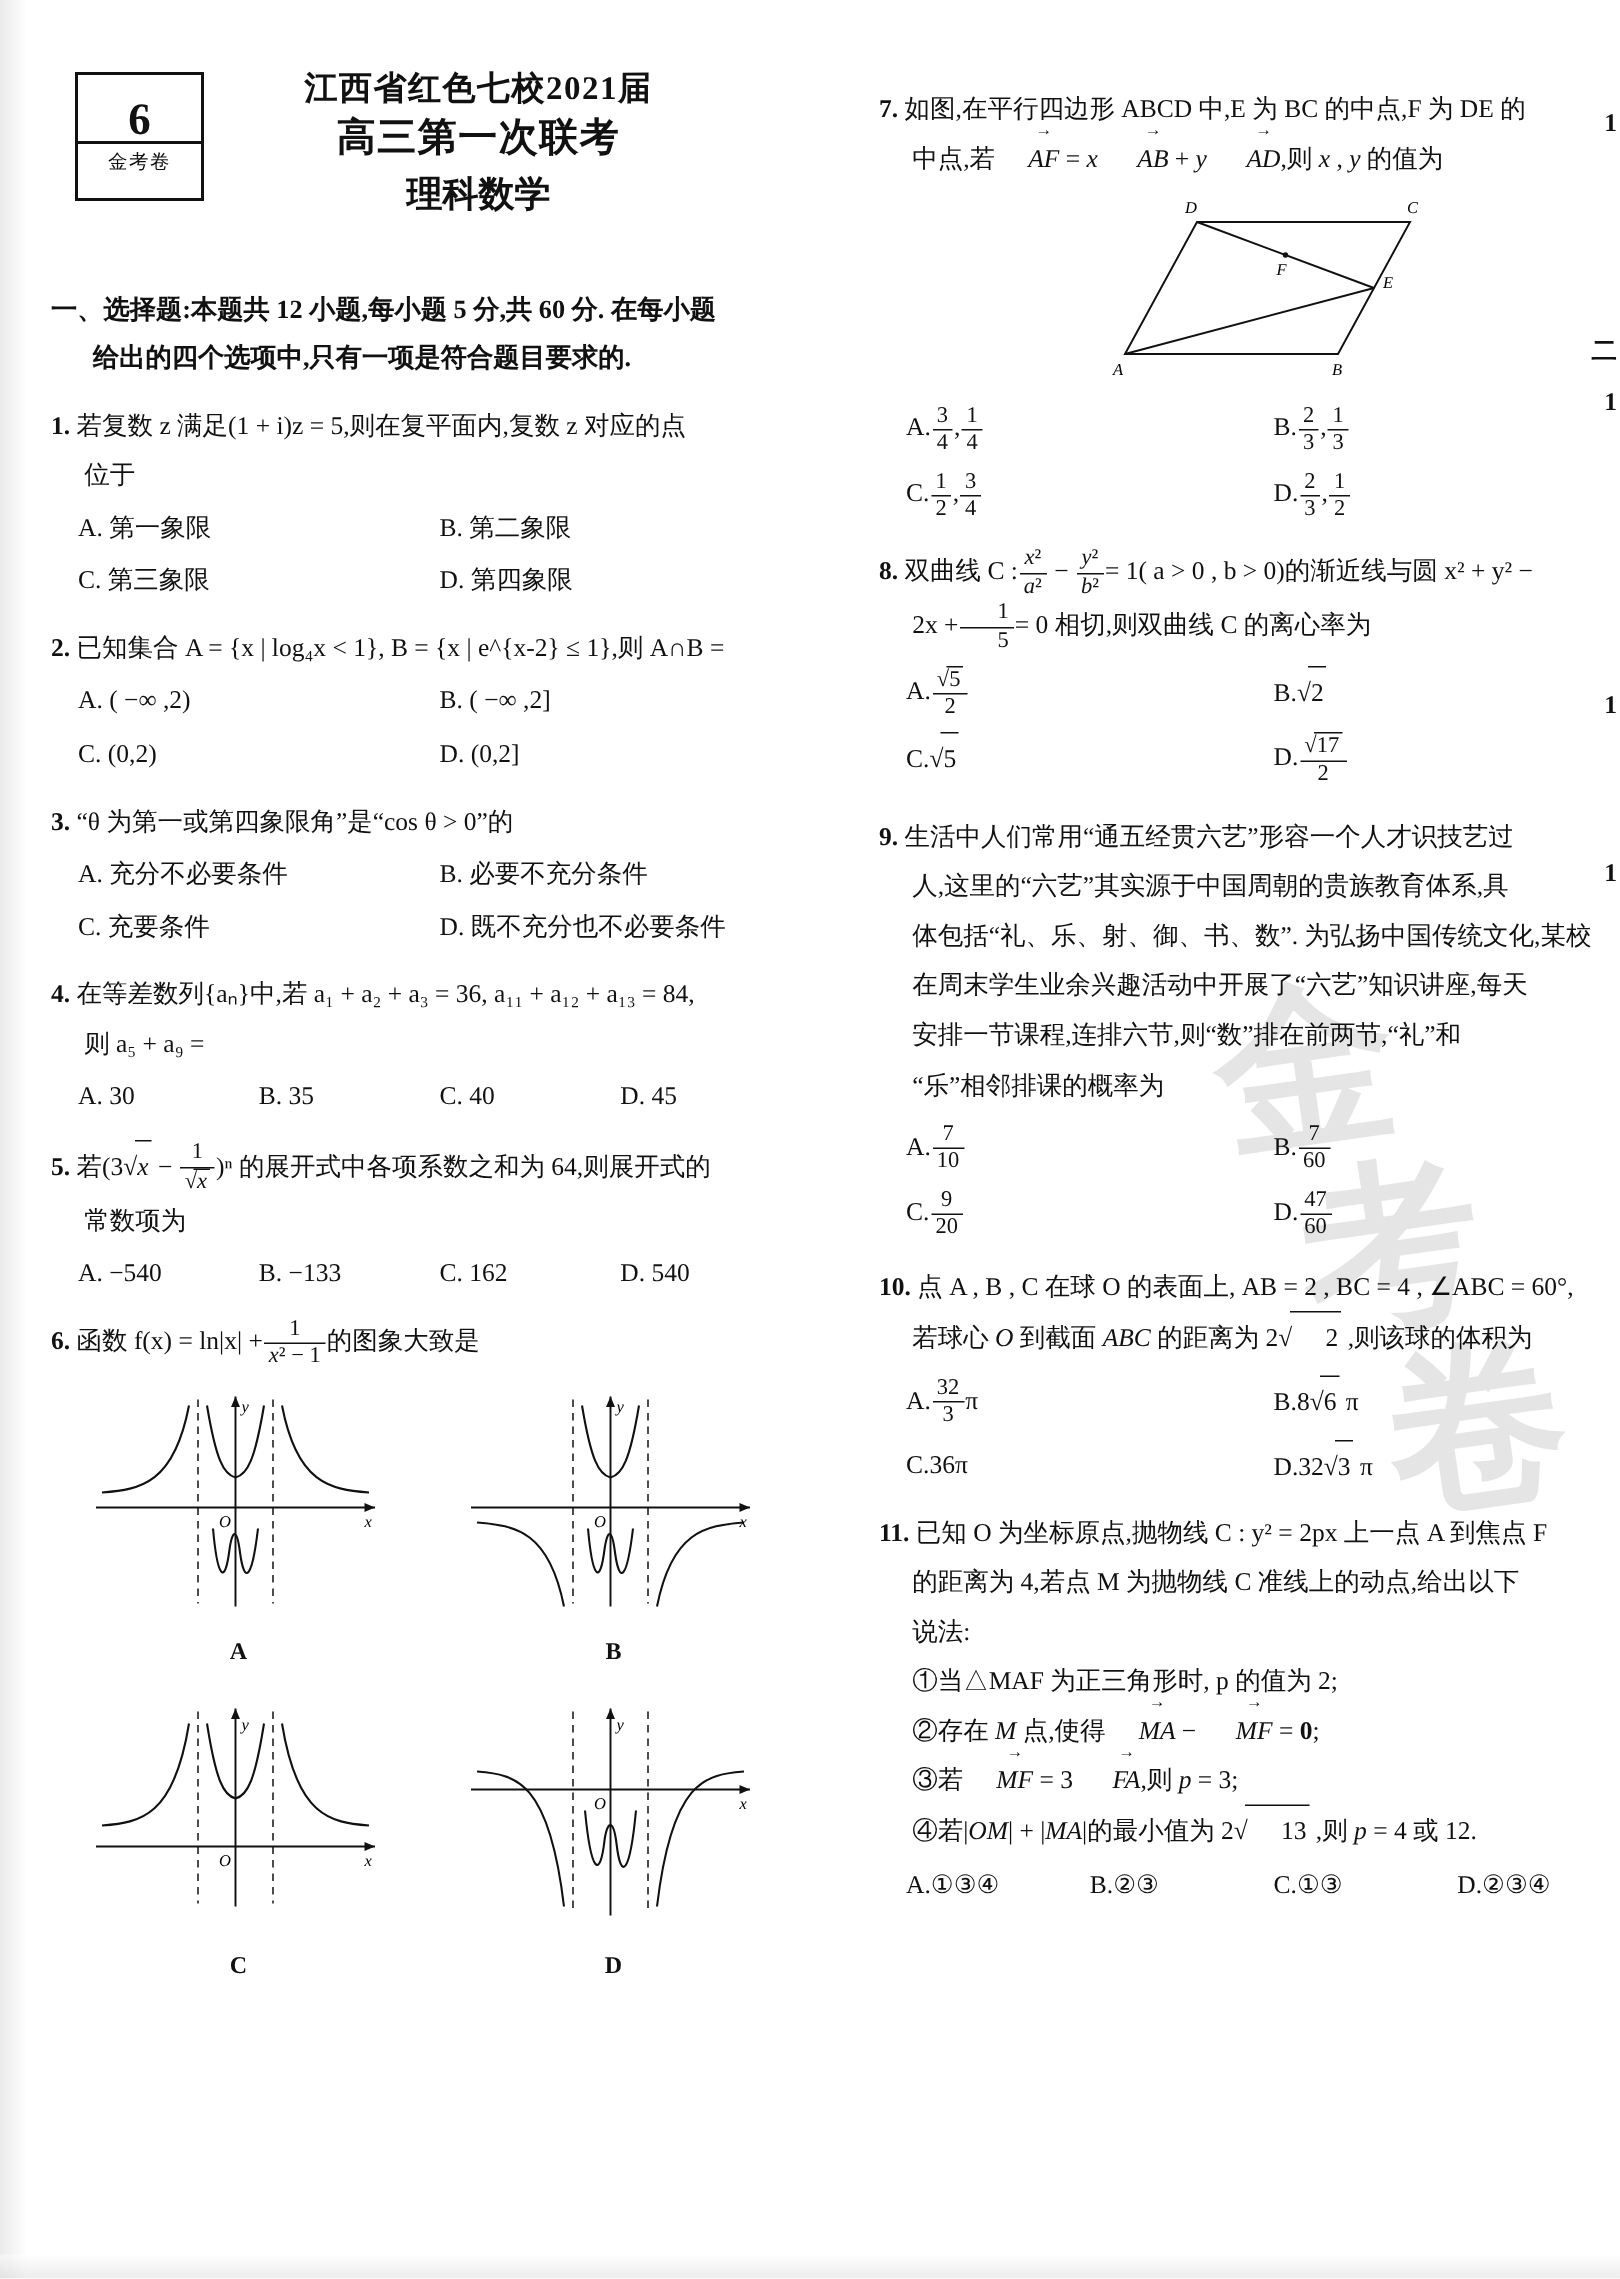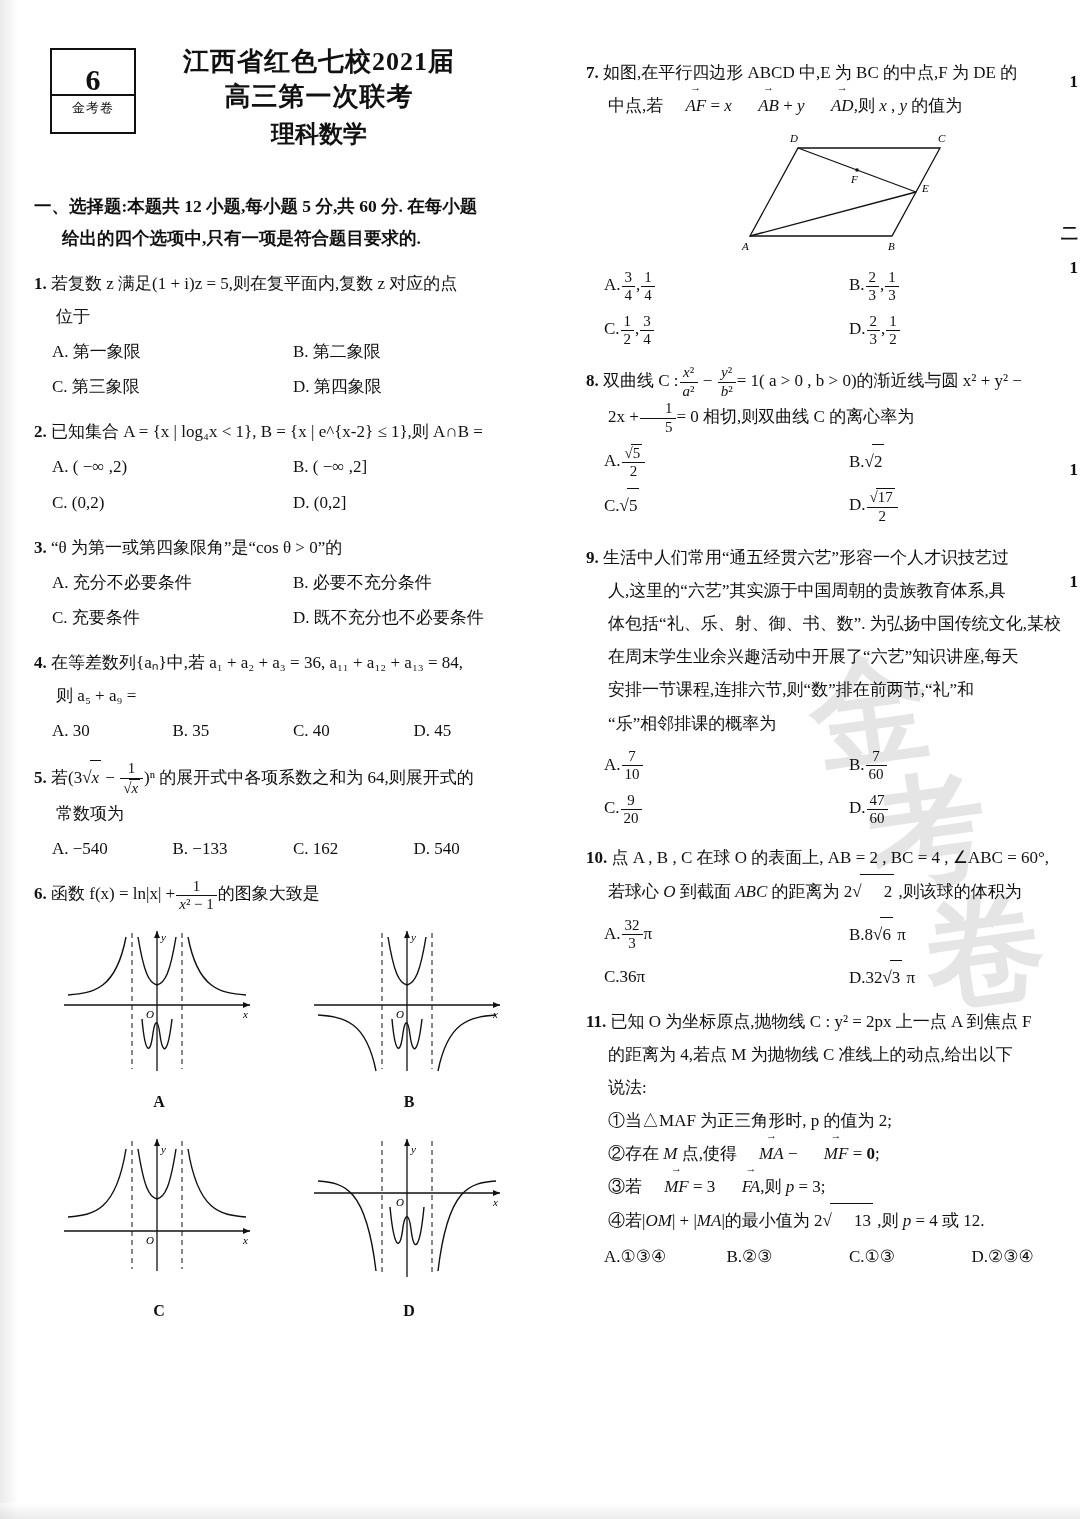--- a/index.html
+++ b/index.html
@@ -20,21 +20,21 @@
   
   .header{position:relative;height:140px;margin-top:44px;}
   .stamp{
     position:absolute;left:16px;top:4px;width:82px;height:82px;border:2px solid #111;
     display:flex;flex-direction:column;align-items:center;justify-content:center;
   }
   .stamp .num{font-size:30px;font-weight:bold;line-height:1;font-family:"Liberation Serif",serif;}
   .stamp .sub{font-size:13px;margin-top:4px;letter-spacing:1px;}
   .stamp .bar{position:absolute;left:0;right:0;top:44px;height:2px;background:#111;}
   .title-wrap{margin-left:120px;text-align:center;width:330px;}
-  .t1{font-size:26px;font-weight:bold;letter-spacing:1px;line-height:1.35;}
+  .t1{font-size:22px;font-weight:bold;letter-spacing:1px;line-height:1.35;}
   .t2{font-size:26px;font-weight:bold;letter-spacing:1px;line-height:1.35;}
   .t3{font-size:24px;font-weight:bold;margin-top:4px;}
 
   .sec{font-size:17.5px;font-weight:bold;line-height:1.85;margin-top:6px;}
   .sec .ind{display:block;text-indent:1.6em;font-weight:bold;}
 
   .q{margin-top:12px;font-size:17px;line-height:1.95;}
   .qn{font-weight:bold;}
   .ind1{display:block;text-indent:1.3em;}
   .opts{display:flex;margin-top:2px;}

